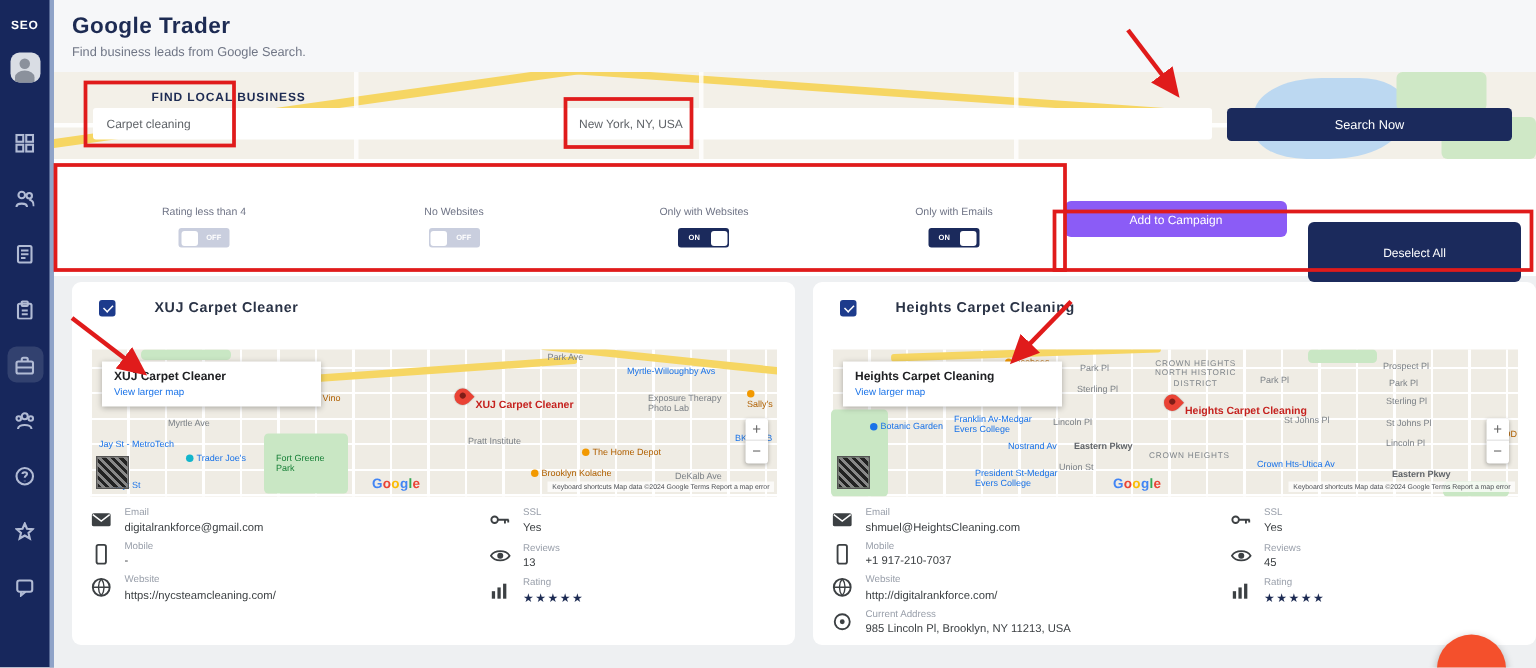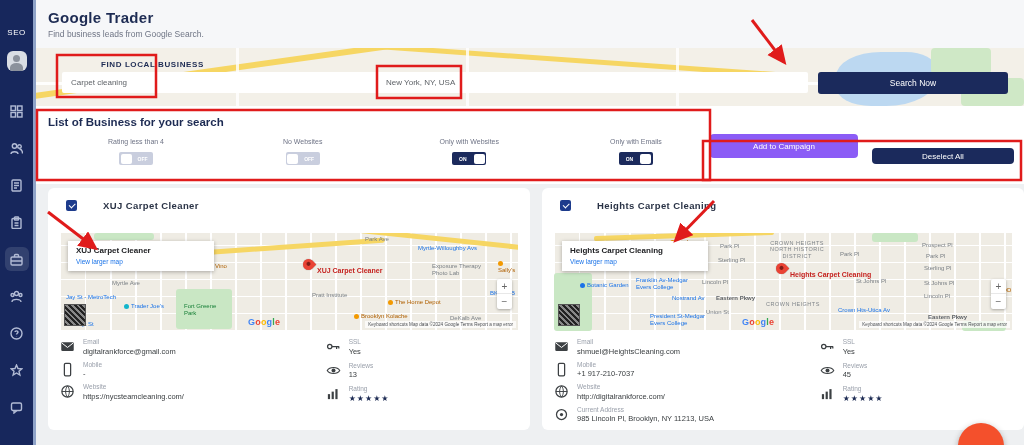--- a/index.html
+++ b/index.html
@@ -1,21 +1,21 @@
 <!DOCTYPE html>
 <html><head>
 <meta charset="utf-8">
 <style>
   * { margin:0; padding:0; box-sizing:border-box; }
   html,body { width:1024px; height:445px; overflow:hidden; }
   body { font-family:"Liberation Sans","DejaVu Sans",sans-serif; background:#eef0f2; position:relative; }
 
   
   .sidebar { position:absolute; left:0; top:0; width:36px; height:445px; background:#17275c; border-right:3px solid #8fa3c8; z-index:5; }
-  .logo { color:#fff; font-size:8px; font-weight:normal; text-align:center; margin-top:28px; letter-spacing:.5px; }
+  .logo { color:#fff; font-size:8px; font-weight:bold; text-align:center; margin-top:12px; letter-spacing:.5px; }
   .avatar { width:20px; height:20px; background:#d9dde4; border-radius:6px; margin:14px auto 0; position:relative; overflow:hidden; }
   .avatar .head { position:absolute; left:6.5px; top:3.5px; width:7px; height:7px; border-radius:50%; background:#8b919c; }
   .avatar .body { position:absolute; left:3.5px; top:11.5px; width:13px; height:9px; border-radius:50% 50% 0 0; background:#8b919c; }
   .nav { margin-top:28px; display:flex; flex-direction:column; align-items:center; gap:13px; }
   .nav-item { width:24px; height:24px; display:flex; align-items:center; justify-content:center; border-radius:6px; opacity:.85; }
   .nav-item.active { background:rgba(255,255,255,.14); }
   .nav-item svg { width:13px; height:13px; stroke:#cdd5ea; fill:none; stroke-width:1.4; }
 
   
   .main { position:absolute; left:36px; top:0; width:988px; height:445px; }
@@ -43,21 +43,21 @@
   .panel-title { position:absolute; left:12px; top:10px; font-size:11.5px; font-weight:bold; color:#1d2b53; }
   .toggles { position:absolute; left:40px; top:32px; width:620px; display:flex; justify-content:space-between; }
   .tgl-group { width:120px; text-align:center; }
   .tgl-label { font-size:7px; color:#6f7486; margin-bottom:7px; }
   .pill { width:34px; height:13px; border-radius:2px; margin:0 auto; display:flex; align-items:center; padding:1.5px; gap:2px; cursor:pointer; }
   .pill.off { background:#c9cede; }
   .pill.on  { background:#1b2a5c; flex-direction:row; }
   .pill .knob { width:11px; height:10px; background:#fff; border-radius:2px; }
   .pill .t-text { flex:1; font-size:5px; font-weight:bold; color:#fff; text-align:center; }
   .btn-add { position:absolute; left:674px; top:28px; width:148px; height:24px; background:#8b5cf6; color:#fff; font-size:8px; border:none; border-radius:4px; font-family:inherit; }
-  .btn-deselect { position:absolute; left:836px; top:42px; width:142px; height:16px; background:#1b2a5c; color:#fff; font-size:8px; border:none; border-radius:4px; font-family:inherit; }
+  .btn-deselect { position:absolute; left:836px; top:42px; width:142px; height:40px; background:#1b2a5c; color:#fff; font-size:8px; border:none; border-radius:4px; font-family:inherit; }
 
   
   .card { position:absolute; top:188px; width:482px; height:242px; background:#fff; border-radius:6px; }
   .card1 { left:12px; } .card2 { left:506px; }
   .cb { position:absolute; left:18px; top:12px; width:11px; height:11px; background:#1d3b8c; border-radius:2px; }
   .cb::after { content:""; position:absolute; left:2.5px; top:2.5px; width:5px; height:2.5px; border-left:1.4px solid #fff; border-bottom:1.4px solid #fff; transform:rotate(-45deg); }
   .card-title { position:absolute; left:55px; top:12px; font-size:9.5px; font-weight:bold; color:#2a3346; letter-spacing:.4px; }
   .gmap { position:absolute; left:12px; top:45px; width:458px; height:98px; overflow:hidden; background:
       repeating-linear-gradient(0deg,#ffffff 0 1.5px,transparent 1.5px 17px),
       repeating-linear-gradient(90deg,#ffffff 0 1.5px,transparent 1.5px 25px),
@@ -188,21 +188,20 @@
     <div class="b-water"></div>
     <div class="b-green1"></div>
     <div class="b-green2"></div>
   </div>
 
   <input class="inp inp-kw" value="Carpet cleaning" style="">
   <input class="inp inp-loc" value="New York, NY, USA" style="">
   <button class="btn-search">Search Now</button>
 
   <div class="panel">
-    <div class="panel-title">List of Business for your search</div>
     <div class="toggles" id="toggles">
         <div class="tgl-group">
           <div class="tgl-label">Rating less than 4</div>
           <div class="pill off">
             <span class="knob"></span>
             <span class="t-text">OFF</span>
           </div>
         </div>
         <div class="tgl-group">
           <div class="tgl-label">No Websites</div>

